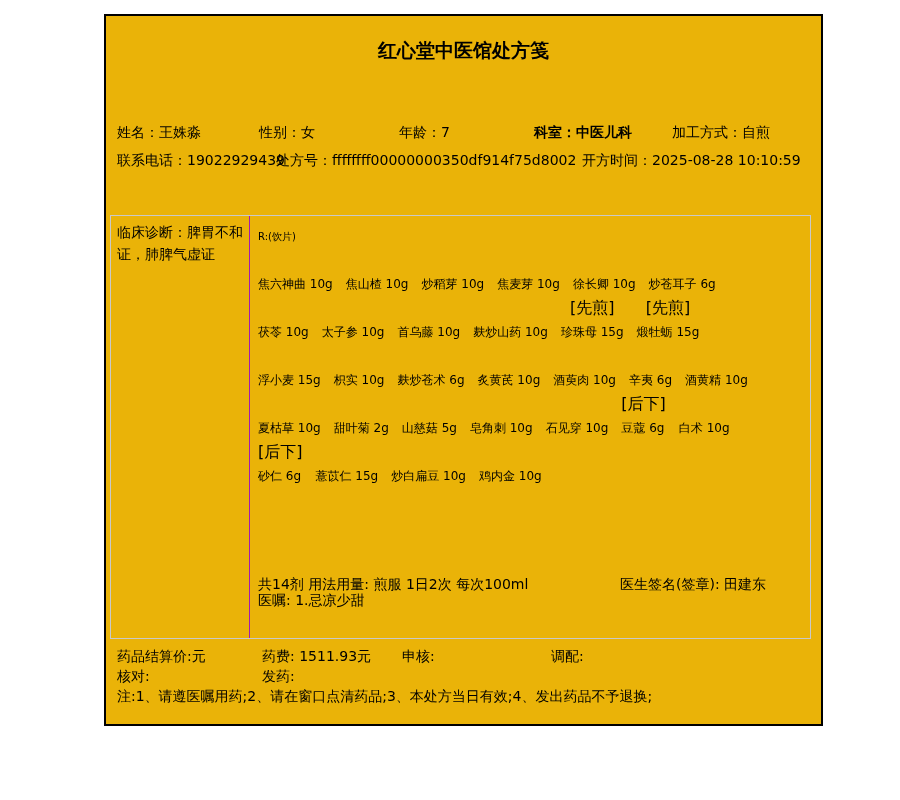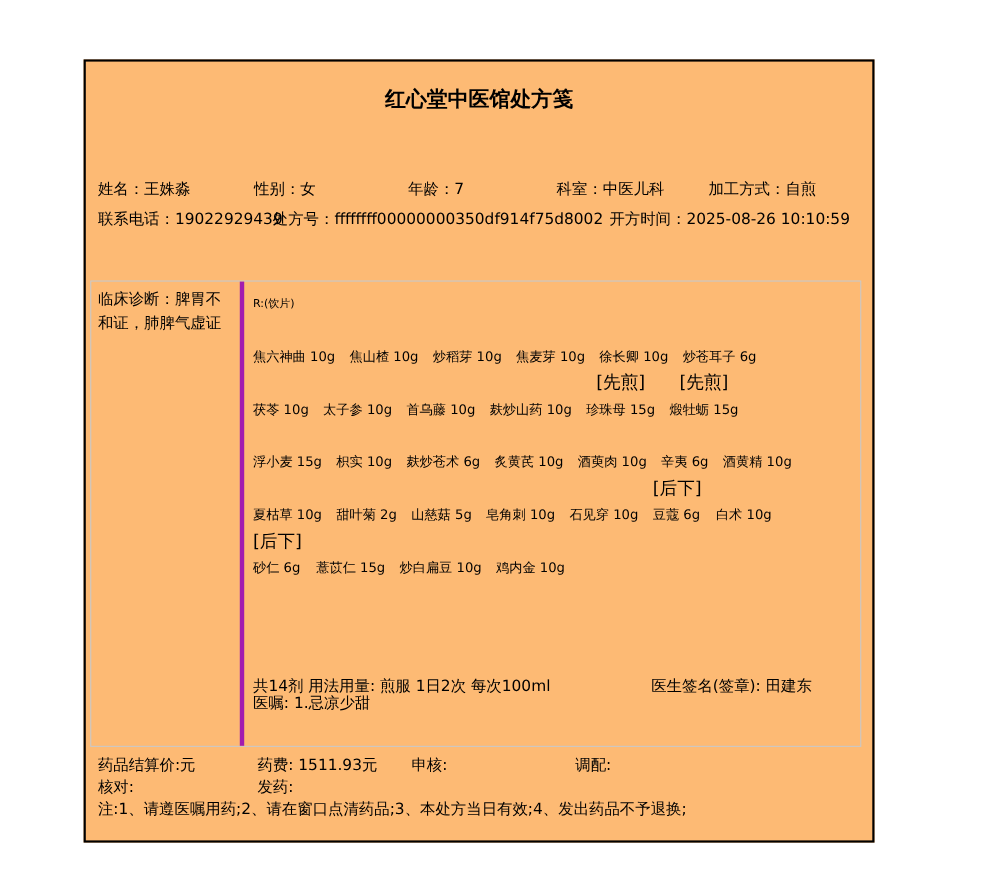--- a/index.html
+++ b/index.html
@@ -1,36 +1,36 @@
 <!DOCTYPE html>
 <html><head>
 <meta charset="utf-8">
 <style>
   html,body{margin:0;padding:0;background:#fff;}
   body{width:900px;height:800px;position:relative;color:#000;
        font-family:"DejaVu Sans","Liberation Sans",sans-serif;}
-  .page{position:absolute;left:76px;top:14px;width:715px;height:708px;
-        border:2px solid #000;background:#fdba74;margin-top:40px;}
+  .page{position:absolute;left:104px;top:14px;width:715px;height:708px;
+        border:2px solid #000;background:#eab308;}
   .title{position:absolute;top:22px;left:0;width:100%;text-align:center;
          font-size:19px;font-weight:bold;line-height:24px;}
   .prow{position:absolute;left:0;width:100%;height:20px;font-size:14px;line-height:20px;}
   #patient-row1{top:106px;}
   #patient-row2{top:134px;}
   .prow .field{position:absolute;top:0;white-space:nowrap;}
   #patient-row1 .field:nth-child(1){left:11px;}
   #patient-row1 .field:nth-child(2){left:153px;}
   #patient-row1 .field:nth-child(3){left:293px;}
-  #patient-row1 .field:nth-child(4){left:428px;}
+  #patient-row1 .field:nth-child(4){left:428px;font-weight:bold;}
   #patient-row1 .field:nth-child(5){left:566px;}
   #patient-row2 .field:nth-child(1){left:11px;}
   #patient-row2 .field:nth-child(2){left:170px;text-align:right;}
   #patient-row2 .field:nth-child(3){left:476px;}
   .rx-box{position:absolute;left:4px;top:199px;width:699px;height:422px;
           border:1px solid #c9c9c9;display:flex;box-sizing:content-box;}
-  .diag{width:139px;border-right:4px solid #a21caf;padding:5px 6px;
+  .diag{width:139px;border-right:1px solid #a21caf;padding:5px 6px;
         font-size:14px;line-height:22px;box-sizing:border-box;}
   .rx-col{position:relative;flex:1;padding:11px 0 0 8px;box-sizing:border-box;}
   .rx-header{font-size:10px;line-height:20px;margin-bottom:2px;}
   .med-row{white-space:nowrap;}
   .med-item{display:inline-block;margin-right:13px;vertical-align:top;}
   .med-tag{height:22px;font-size:16px;line-height:22px;text-align:center;}
   .med-name{height:26px;font-size:12px;line-height:26px;}
   .usage{position:absolute;left:8px;right:4px;bottom:30px;font-size:14px;line-height:16px;}
   .usage-row1{position:relative;height:16px;}
   .doctor{position:absolute;left:362px;top:0;white-space:nowrap;}
@@ -55,21 +55,21 @@
   <div class="prow" id="patient-row1">
       <span class="field"><span>姓名：</span><span>王姝淼</span></span>
       <span class="field"><span>性别：</span><span>女</span></span>
       <span class="field"><span>年龄：</span><span>7</span></span>
       <span class="field"><span>科室：</span><span>中医儿科</span></span>
       <span class="field"><span>加工方式：</span><span>自煎</span></span>
     </div>
   <div class="prow" id="patient-row2">
       <span class="field"><span>联系电话：</span><span>19022929439</span></span>
       <span class="field"><span>处方号：</span><span>ffffffff00000000350df914f75d8002</span></span>
-      <span class="field"><span>开方时间：</span><span>2025-08-26 10:10:59</span></span>
+      <span class="field"><span>开方时间：</span><span>2025-08-28 10:10:59</span></span>
     </div>
 
   <div class="rx-box">
     <div class="diag"><span>临床诊断：</span><span>脾胃不和证，肺脾气虚证</span></div>
     <div class="rx-col">
       <div class="rx-header">R:(饮片)</div>
       <div id="rx-lines">
           <div class="med-row"><span class="med-item"><div class="med-tag">&nbsp;</div><div class="med-name"><span>焦六神曲</span> <span>10g</span></div></span><span class="med-item"><div class="med-tag">&nbsp;</div><div class="med-name"><span>焦山楂</span> <span>10g</span></div></span><span class="med-item"><div class="med-tag">&nbsp;</div><div class="med-name"><span>炒稻芽</span> <span>10g</span></div></span><span class="med-item"><div class="med-tag">&nbsp;</div><div class="med-name"><span>焦麦芽</span> <span>10g</span></div></span><span class="med-item"><div class="med-tag">&nbsp;</div><div class="med-name"><span>徐长卿</span> <span>10g</span></div></span><span class="med-item"><div class="med-tag">&nbsp;</div><div class="med-name"><span>炒苍耳子</span> <span>6g</span></div></span></div>
           <div class="med-row"><span class="med-item"><div class="med-tag">&nbsp;</div><div class="med-name"><span>茯苓</span> <span>10g</span></div></span><span class="med-item"><div class="med-tag">&nbsp;</div><div class="med-name"><span>太子参</span> <span>10g</span></div></span><span class="med-item"><div class="med-tag">&nbsp;</div><div class="med-name"><span>首乌藤</span> <span>10g</span></div></span><span class="med-item"><div class="med-tag">&nbsp;</div><div class="med-name"><span>麸炒山药</span> <span>10g</span></div></span><span class="med-item"><div class="med-tag">[先煎]</div><div class="med-name"><span>珍珠母</span> <span>15g</span></div></span><span class="med-item"><div class="med-tag">[先煎]</div><div class="med-name"><span>煅牡蛎</span> <span>15g</span></div></span></div>
           <div class="med-row"><span class="med-item"><div class="med-tag">&nbsp;</div><div class="med-name"><span>浮小麦</span> <span>15g</span></div></span><span class="med-item"><div class="med-tag">&nbsp;</div><div class="med-name"><span>枳实</span> <span>10g</span></div></span><span class="med-item"><div class="med-tag">&nbsp;</div><div class="med-name"><span>麸炒苍术</span> <span>6g</span></div></span><span class="med-item"><div class="med-tag">&nbsp;</div><div class="med-name"><span>炙黄芪</span> <span>10g</span></div></span><span class="med-item"><div class="med-tag">&nbsp;</div><div class="med-name"><span>酒萸肉</span> <span>10g</span></div></span><span class="med-item"><div class="med-tag">&nbsp;</div><div class="med-name"><span>辛夷</span> <span>6g</span></div></span><span class="med-item"><div class="med-tag">&nbsp;</div><div class="med-name"><span>酒黄精</span> <span>10g</span></div></span></div>

